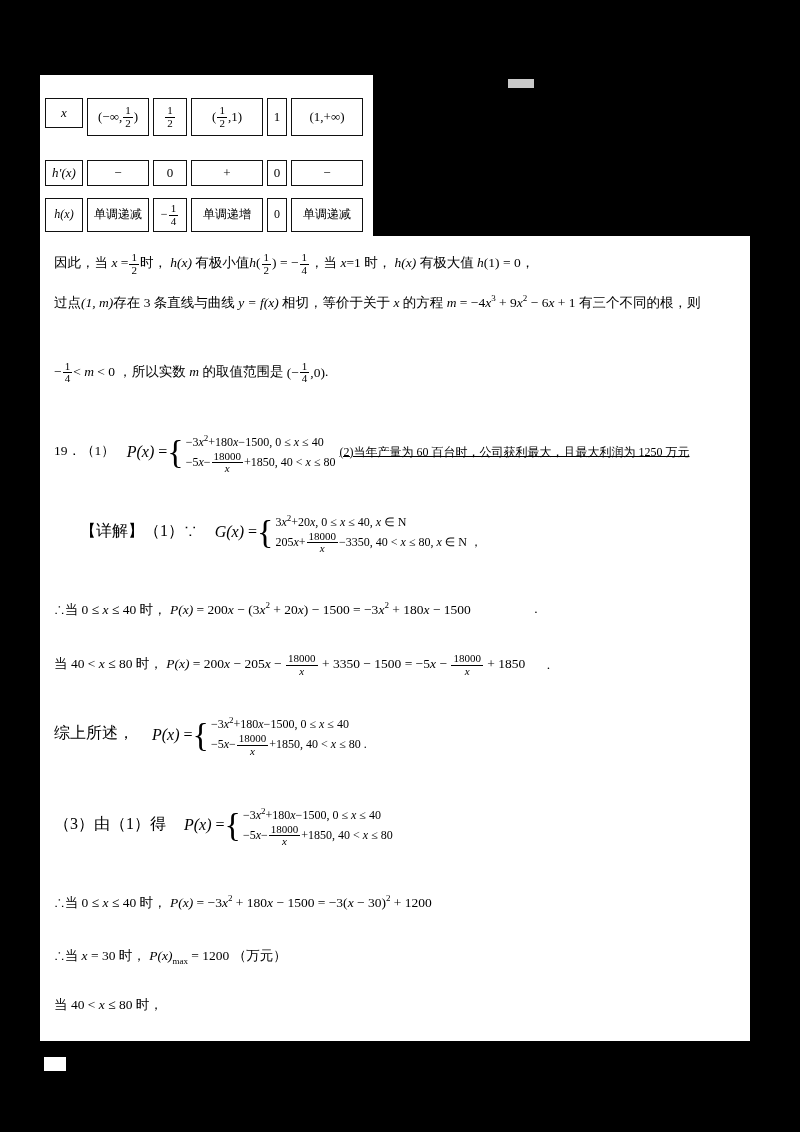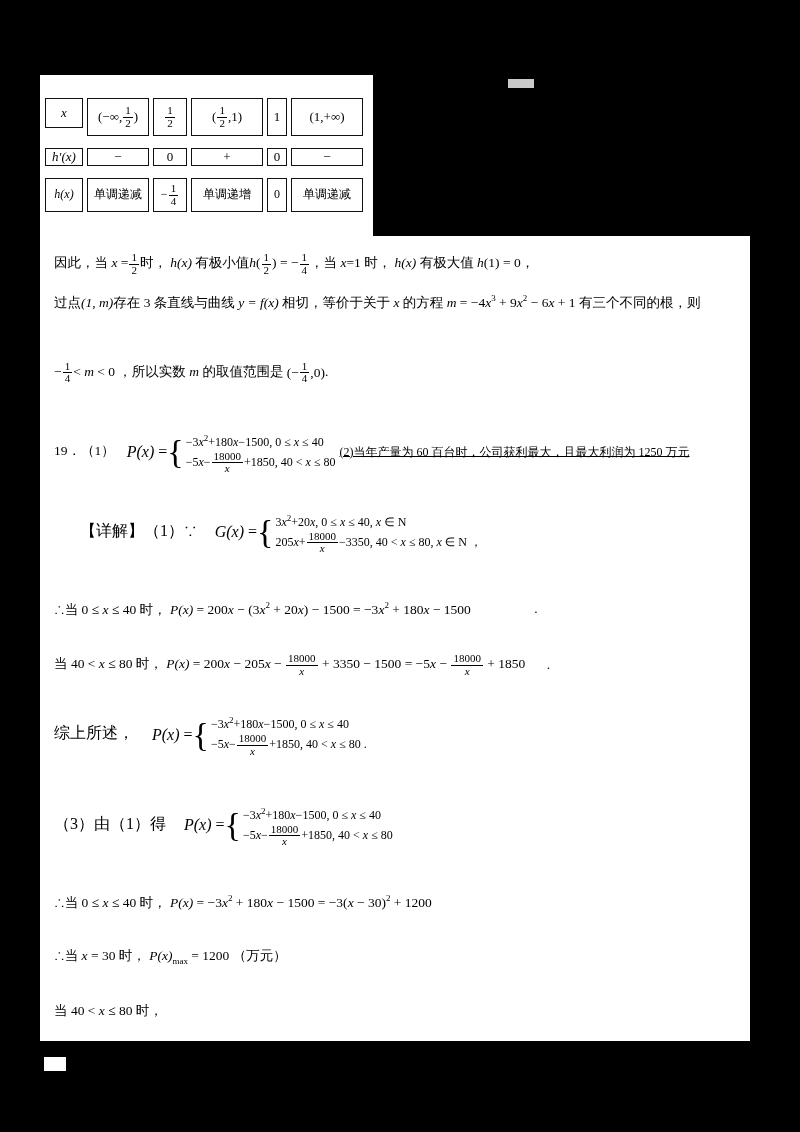--- a/index.html
+++ b/index.html
@@ -19,21 +19,21 @@
   .vrow{display:flex;align-items:stretch;margin-bottom:12px;}
   .cell{background:#fff;border:1px solid #111;display:flex;align-items:center;justify-content:center;
         font-size:13px;line-height:1.1;margin-right:4px;padding:2px 4px;box-sizing:border-box;}
   .c-x{width:38px;height:30px;}
   .c-a{width:62px;height:38px;}
   .c-b{width:34px;height:38px;}
   .c-c{width:72px;height:38px;}
   .c-d{width:20px;height:38px;}
   .c-e{width:72px;height:38px;}
 
-  .r2 .cell{height:18px;}
+  .r2 .cell{height:26px;margin-top:12px;}
   .r2 .c-x{width:38px;}
   .r2 .c-a{width:62px;}
   .r2 .c-b{width:34px;}
   .r2 .c-c{width:72px;}
   .r2 .c-d{width:20px;}
   .r2 .c-e{width:72px;}
 
   .r3 .cell{height:34px;font-size:12px;}
   .r3 .c-x{width:38px;}
   .r3 .c-a{width:62px;}
@@ -246,18 +246,18 @@
     </div>
 
     <div class="line" style="margin-top:40px;">
       ∴当 0 ≤ <span class="it">x</span> ≤ 40 时， <span class="it">P(x)</span> = −3<span class="it">x</span><sup>2</sup> + 180<span class="it">x</span> − 1500 = −3(<span class="it">x</span> − 30)<sup>2</sup> + 1200
     </div>
 
     <div class="line" style="margin-top:34px;">
       ∴当 <span class="it">x</span> = 30 时， <span class="it">P(x)</span><sub>max</sub> = 1200 （万元）
     </div>
 
-    <div class="line" style="margin-top:30px;">
+    <div class="line" style="margin-top:24px;">
       当 40 &lt; <span class="it">x</span> ≤ 80 时，
     </div>
 
   </div>
 </div>
 
 </body></html>

